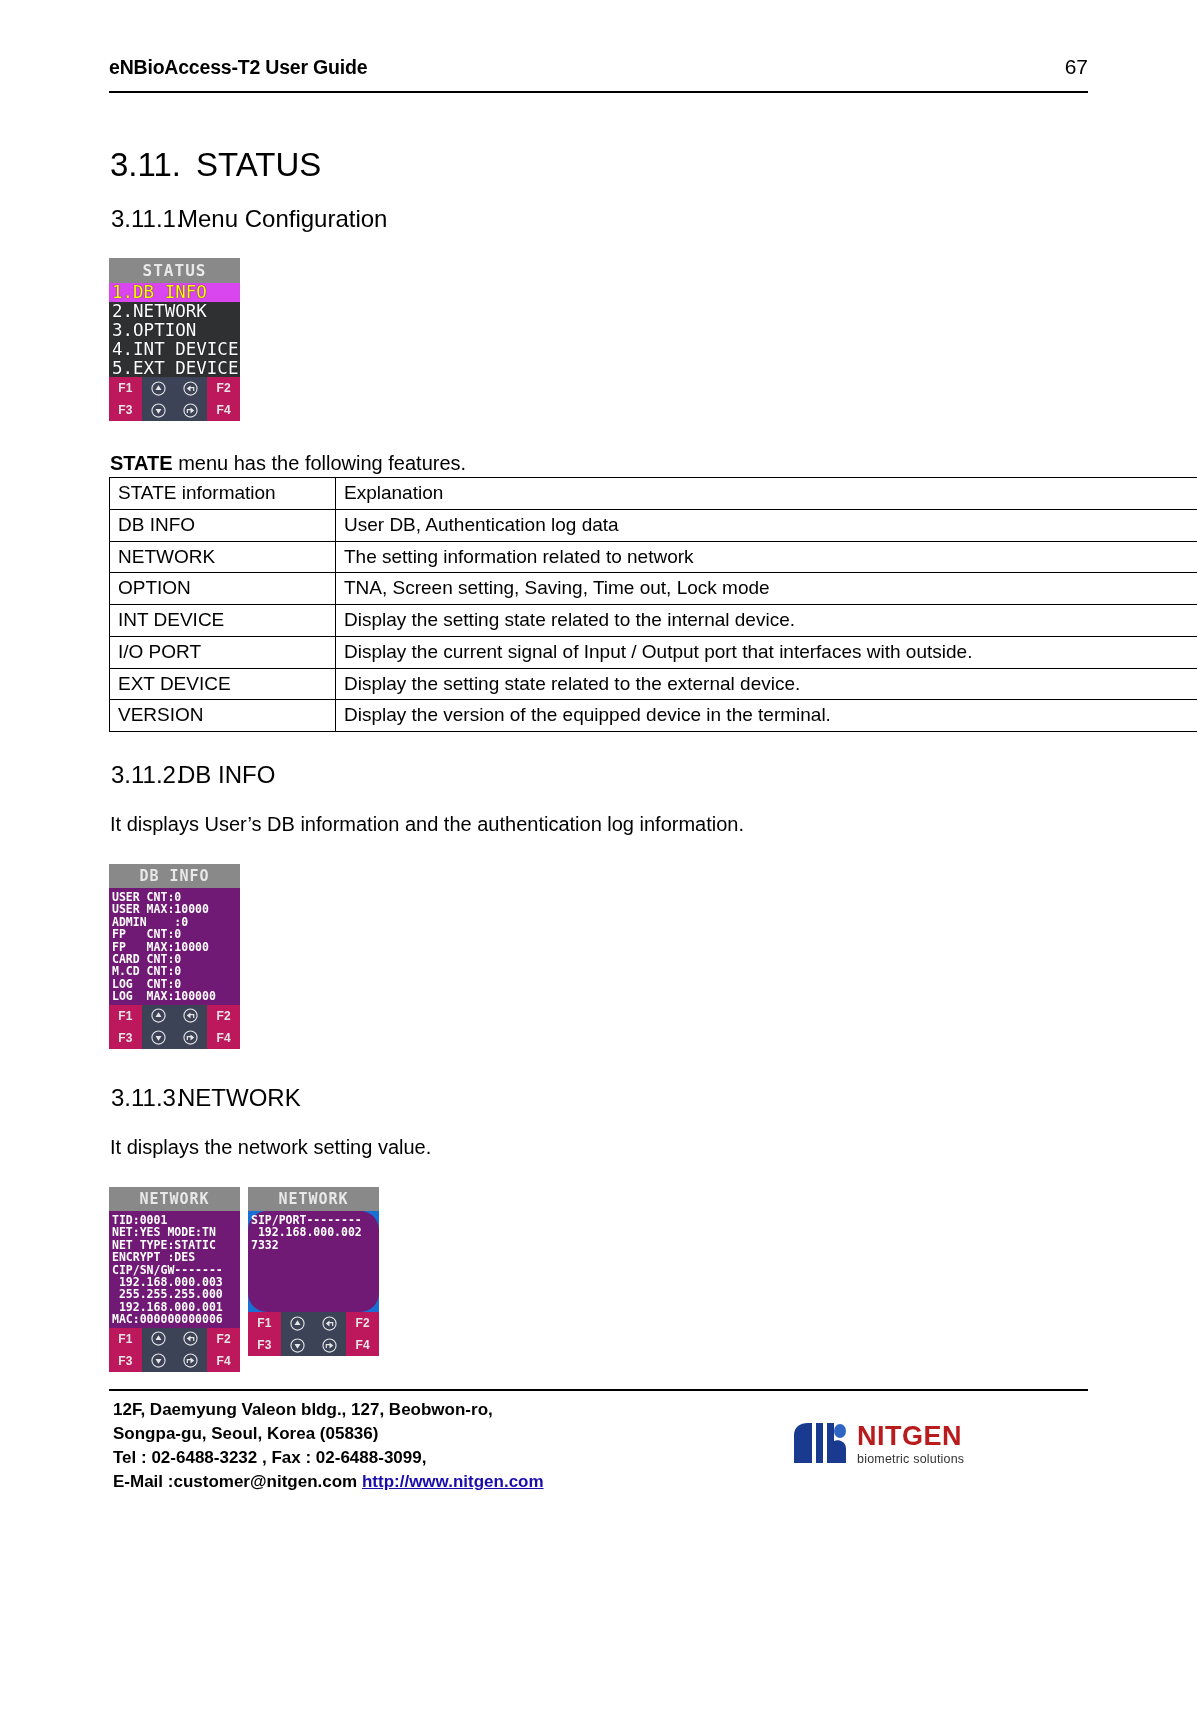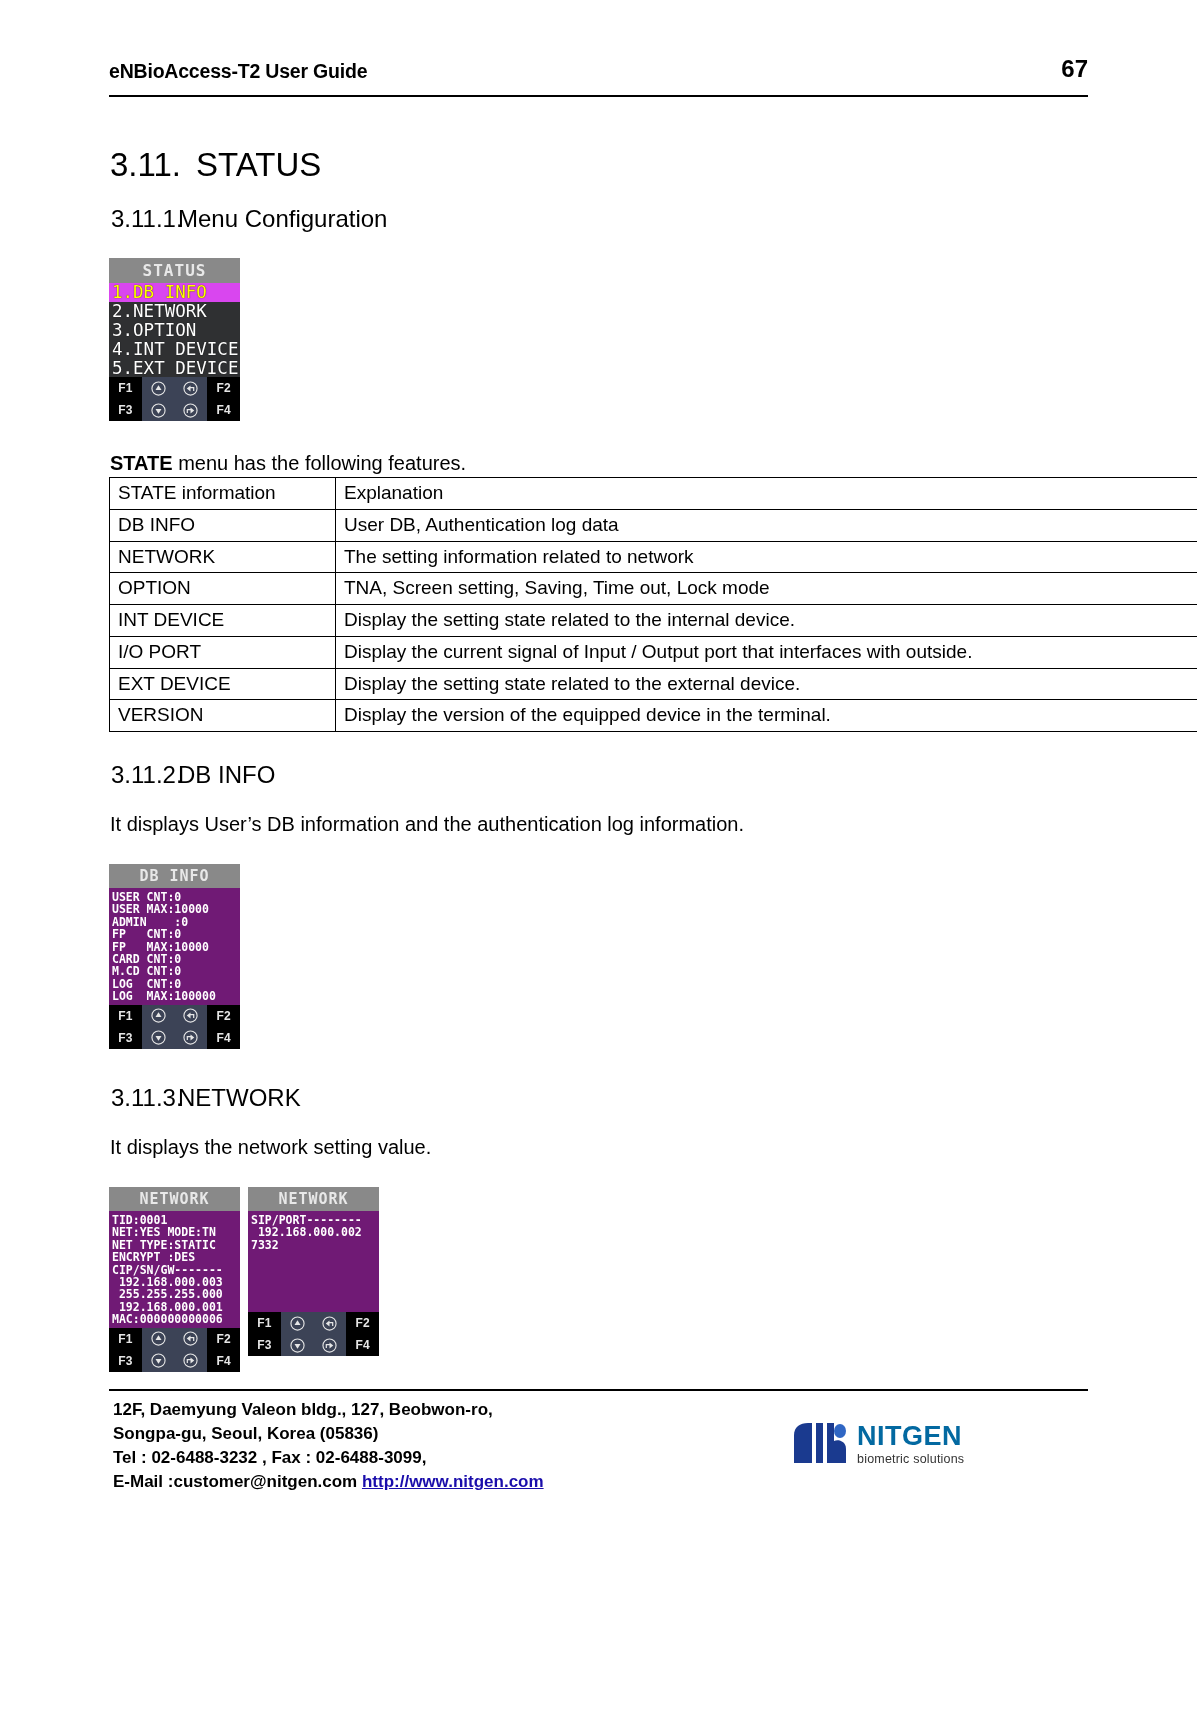--- a/index.html
+++ b/index.html
@@ -17,21 +17,21 @@
   }
 
   
   .hdr{
     position:absolute; left:109px; top:55px; width:979px;
     display:flex; align-items:flex-end; justify-content:space-between;
     padding-bottom:12px;
     border-bottom:2.5px solid #000;
   }
   .hdr-title{ font-size:19.5px; font-weight:bold; letter-spacing:-0.2px; }
-  .hdr-page{ font-size:24px; font-weight:bold; }
+  .hdr-page{ font-size:21px; font-weight:normal; }
 
   
   .h1{
     position:absolute; left:110px; top:146px;
     font-size:33px; font-weight:400; letter-spacing:0px;
   }
   .h1 .num{ display:inline-block; width:86px; }
   .h2{ font-size:24px; font-weight:400; }
   .h2-1{ position:absolute; left:111px; top:205px; }
   .h2-2{ position:absolute; left:111px; top:761px; }
@@ -85,21 +85,21 @@
   .keys{ display:block; background:#101113; }
   .krow{ display:flex; }
   .kcell{
     flex:1 1 0;
     height:22px;
     display:flex; align-items:center; justify-content:center;
     color:#e6e6e6;
     font-size:12px;
     font-weight:bold;
     font-family:"Liberation Sans", sans-serif;
-    background:#000000;
+    background:#be185d;
   }
   .kcell.arrow{ background:#3c4356; }
   .kcell svg{ display:block; }
 
   
   .tbl{
     position:absolute; left:109px; top:477px; width:1182px;
     border-collapse:collapse;
     font-size:19px;
   }
@@ -121,21 +121,21 @@
     font-size:17px; font-weight:bold; line-height:1.42;
   }
   .ftr a{ color:#1a0dab; text-decoration:underline;margin-top:10px; }
   .logo{
     position:absolute; left:790px; top:1413px;
     width:215px; height:62px;
     display:flex; align-items:center; gap:9px;
   }
   .logo-mark{ width:58px; height:46px; }
   .logo-txt{ display:flex; flex-direction:column; line-height:1; }
-  .logo-name{ font-size:27px; font-weight:bold; letter-spacing:0.5px; color:#0369a1; }
+  .logo-name{ font-size:27px; font-weight:bold; letter-spacing:0.5px; color:#b91c1c; }
   .logo-sub{ font-size:12.5px; color:#333; margin-top:3px; letter-spacing:0.2px;}
 </style>
 </head>
 <body>
 
 <div class="page">
 
   <div class="hdr">
     <div class="hdr-title">eNBioAccess-T2 User Guide</div>
     <div class="hdr-page">67</div>
@@ -347,21 +347,21 @@
               <path d="M8.5 7.1 L4.6 7.1 L4.6 10.6" fill="none" stroke="#e6e6e6" stroke-width="1.3"></path>
             </svg>
         </div>
         <div class="kcell">F4</div>
       </div>
     </div>
   </div>
 
   <div class="lcd blue" style="left:248px; top:1187px; width:131px;">
     <div class="lcd-title">NETWORK</div>
-    <div class="lcd-body" style="min-height:96px;">
+    <div class="lcd-body" style="min-height:96px;border-radius:19px;">
       <div class="lcd-line">SIP/PORT--------</div>
       <div class="lcd-line"> 192.168.000.002</div>
       <div class="lcd-line">7332</div>
     </div>
     <div class="keys">
       <div class="krow">
         <div class="kcell">F1</div>
         <div class="kcell arrow">
           <svg width="15" height="15" viewBox="0 0 16 16">
               <circle cx="8" cy="8" r="7" fill="none" stroke="#e6e6e6" stroke-width="1.2"></circle>

